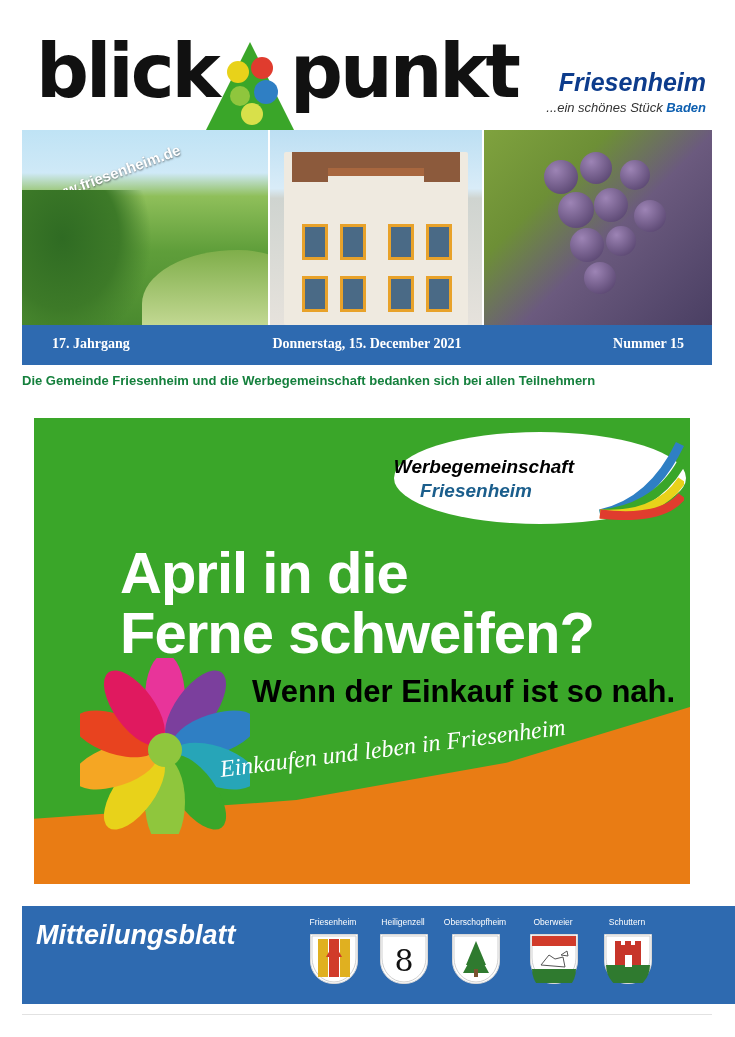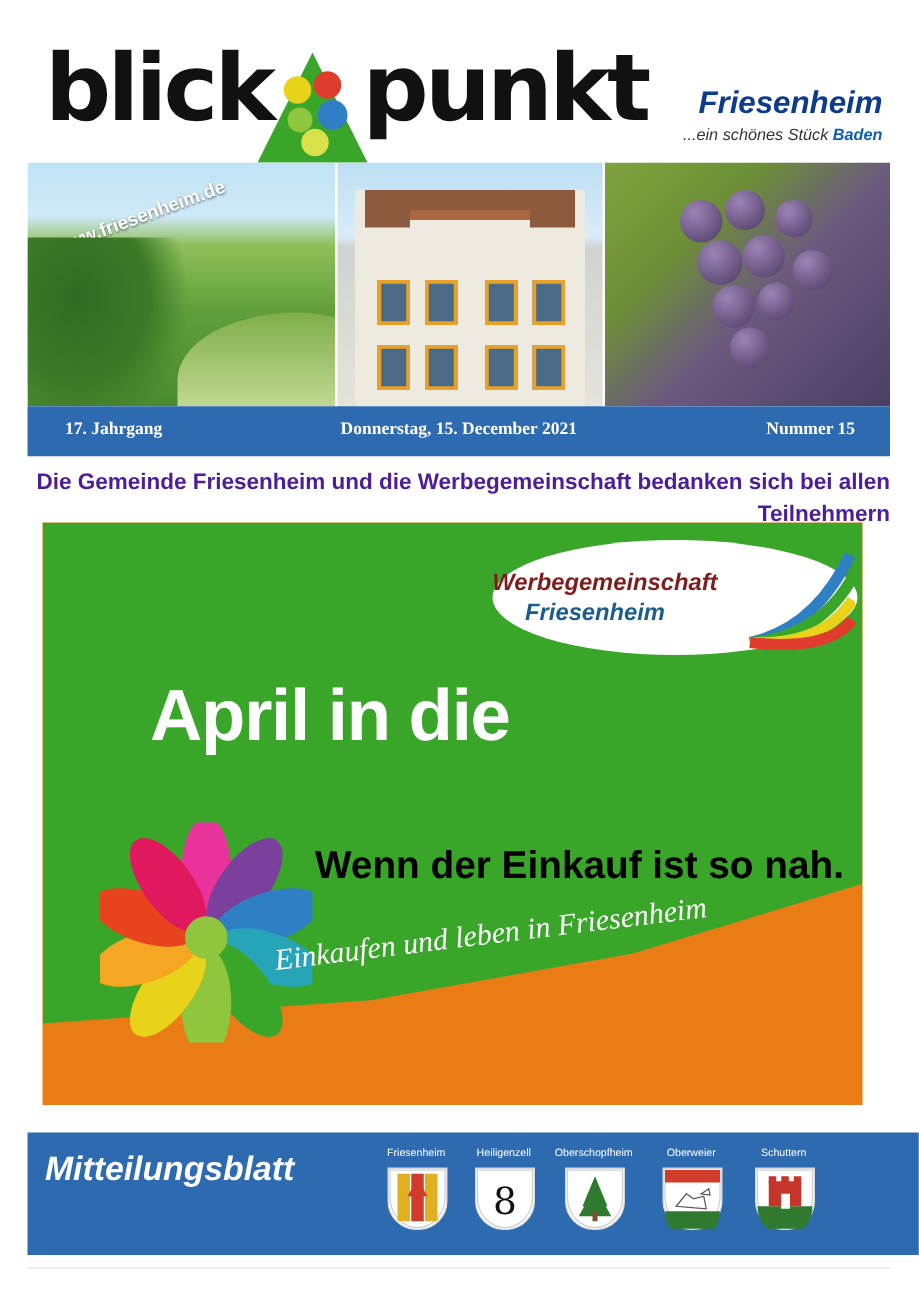--- a/index.html
+++ b/index.html
@@ -32,28 +32,28 @@
   
   .grape{position:absolute;border-radius:50%;background:radial-gradient(circle at 35% 30%,#9d84b5,#4c3a63);}
 
   
   .infobar{position:absolute;left:22px;top:325px;width:690px;height:40px;background:#2e6ab0;color:#fff;font-family:Liberation Serif, serif;}
   .infobar .jahrgang{position:absolute;left:30px;top:11px;font-size:14px;font-weight:bold;}
   .infobar .datum{position:absolute;left:0;right:0;top:11px;text-align:center;font-size:14px;font-weight:bold;}
   .infobar .nummer{position:absolute;right:28px;top:11px;font-size:14px;font-weight:bold;}
 
   
-  .notice{position:absolute;left:22px;top:372px;width:690px;text-align:right;font-size:18px;font-weight:bold;color:#4c1d95;line-height:1.45;}
+  .notice{position:absolute;left:22px;top:372px;width:690px;text-align:left;font-size:13px;font-weight:bold;color:#15803d;line-height:1.45;}
 
   
   .ad{position:absolute;left:34px;top:418px;width:656px;height:466px;background:#e97c14;overflow:hidden;}
   .ad-green2{position:absolute;left:0;top:0;width:656px;height:466px;background:#3aa629;
      clip-path:polygon(0 0,100% 0,100% 62%,72% 74%,40% 82%,0 86%);}
   .wg-badge{position:absolute;right:4px;top:14px;width:292px;height:92px;background:#fff;border-radius:50%;}
-  .wg-t1{position:absolute;right:116px;top:38px;font-size:19px;font-style:italic;font-weight:bold;color:#7f1d1d;white-space:nowrap;}
+  .wg-t1{position:absolute;right:116px;top:38px;font-size:19px;font-style:italic;font-weight:bold;color:#000000;white-space:nowrap;}
   .wg-t2{position:absolute;right:158px;top:62px;font-size:19px;font-style:italic;font-weight:bold;color:#1b5e8c;white-space:nowrap;}
   .fan{position:absolute;right:6px;top:20px;width:86px;height:82px;}
   .ad-h1{position:absolute;left:86px;top:126px;font-size:58px;font-weight:bold;color:#fff;line-height:1.0;letter-spacing:-1px;}
   .ad-h2{position:absolute;left:86px;top:186px;font-size:58px;font-weight:bold;color:#fff;line-height:1.0;letter-spacing:-1px;}
   .ad-h3{position:absolute;left:218px;top:256px;font-size:31px;font-weight:bold;color:#000000;}
   .ad-script{position:absolute;left:186px;top:338px;font-size:24px;font-style:italic;font-family:"Liberation Serif",serif;color:#fff;transform:rotate(-7deg);transform-origin:left center;white-space:nowrap;}
   .flower{position:absolute;left:46px;top:240px;width:170px;height:176px;}
 
   
   .footer{position:absolute;left:22px;top:906px;width:724px;height:98px;background:#2e6ab0;}
@@ -137,20 +137,21 @@
     <div class="fan">
       <svg width="86" height="82" viewBox="0 0 86 82">
         <path d="M2 76 C30 70 60 52 82 6" stroke="#2f7fc4" stroke-width="9" fill="none"></path>
         <path d="M2 76 C32 74 64 60 84 24" stroke="#3aa629" stroke-width="9" fill="none"></path>
         <path d="M2 76 C34 78 66 70 84 42" stroke="#e8d21a" stroke-width="9" fill="none"></path>
         <path d="M2 76 C36 80 68 78 84 58" stroke="#e03c2e" stroke-width="9" fill="none"></path>
       </svg>
     </div>
 
     <div class="ad-h1">April in die</div>
+    <div class="ad-h2">Ferne schweifen?</div>
     <div class="ad-h3">Wenn der Einkauf ist so nah.</div>
 
     <div class="flower">
       <svg width="170" height="176" viewBox="0 0 170 176">
         <g transform="translate(85,92)">
           <ellipse cx="0" cy="-52" rx="20" ry="44" fill="#e8349a" transform="rotate(0)"></ellipse>
           <ellipse cx="0" cy="-52" rx="20" ry="44" fill="#7b3f9d" transform="rotate(36)"></ellipse>
           <ellipse cx="0" cy="-52" rx="20" ry="44" fill="#2f7fc4" transform="rotate(72)"></ellipse>
           <ellipse cx="0" cy="-52" rx="20" ry="44" fill="#27a5b8" transform="rotate(108)"></ellipse>
           <ellipse cx="0" cy="-52" rx="20" ry="44" fill="#3aa629" transform="rotate(144)"></ellipse>

